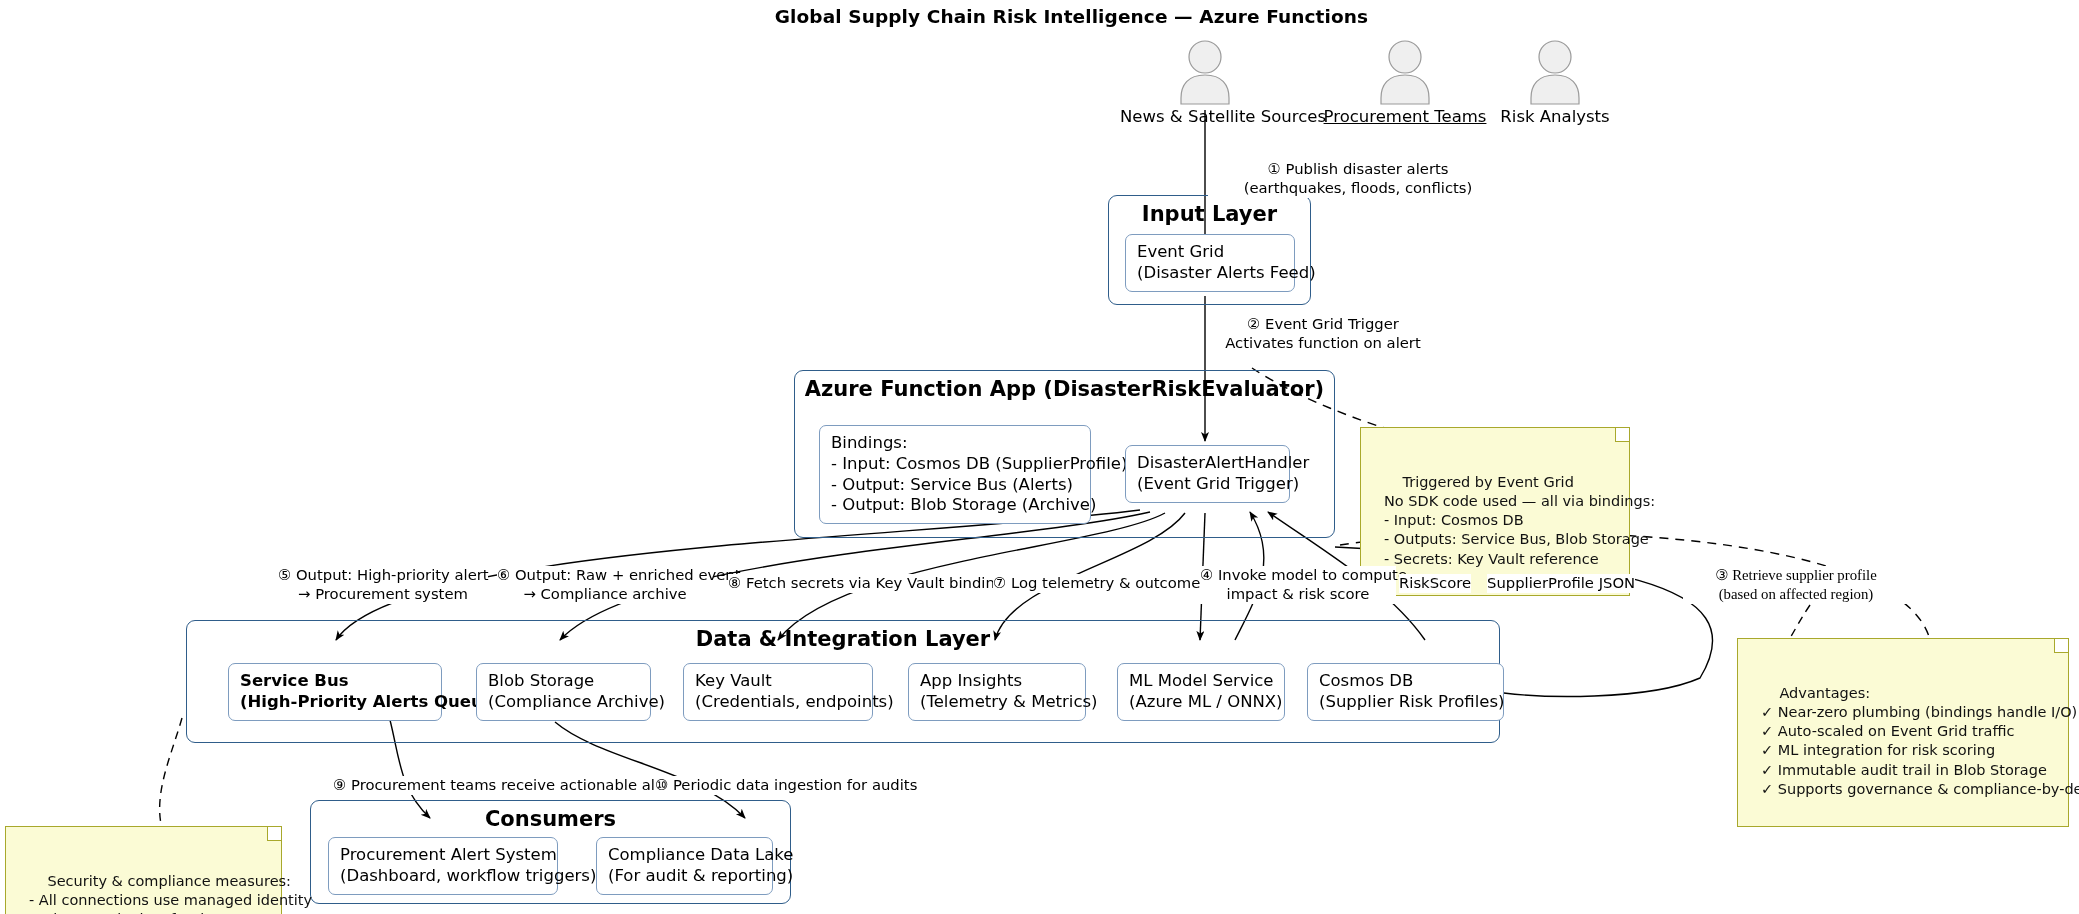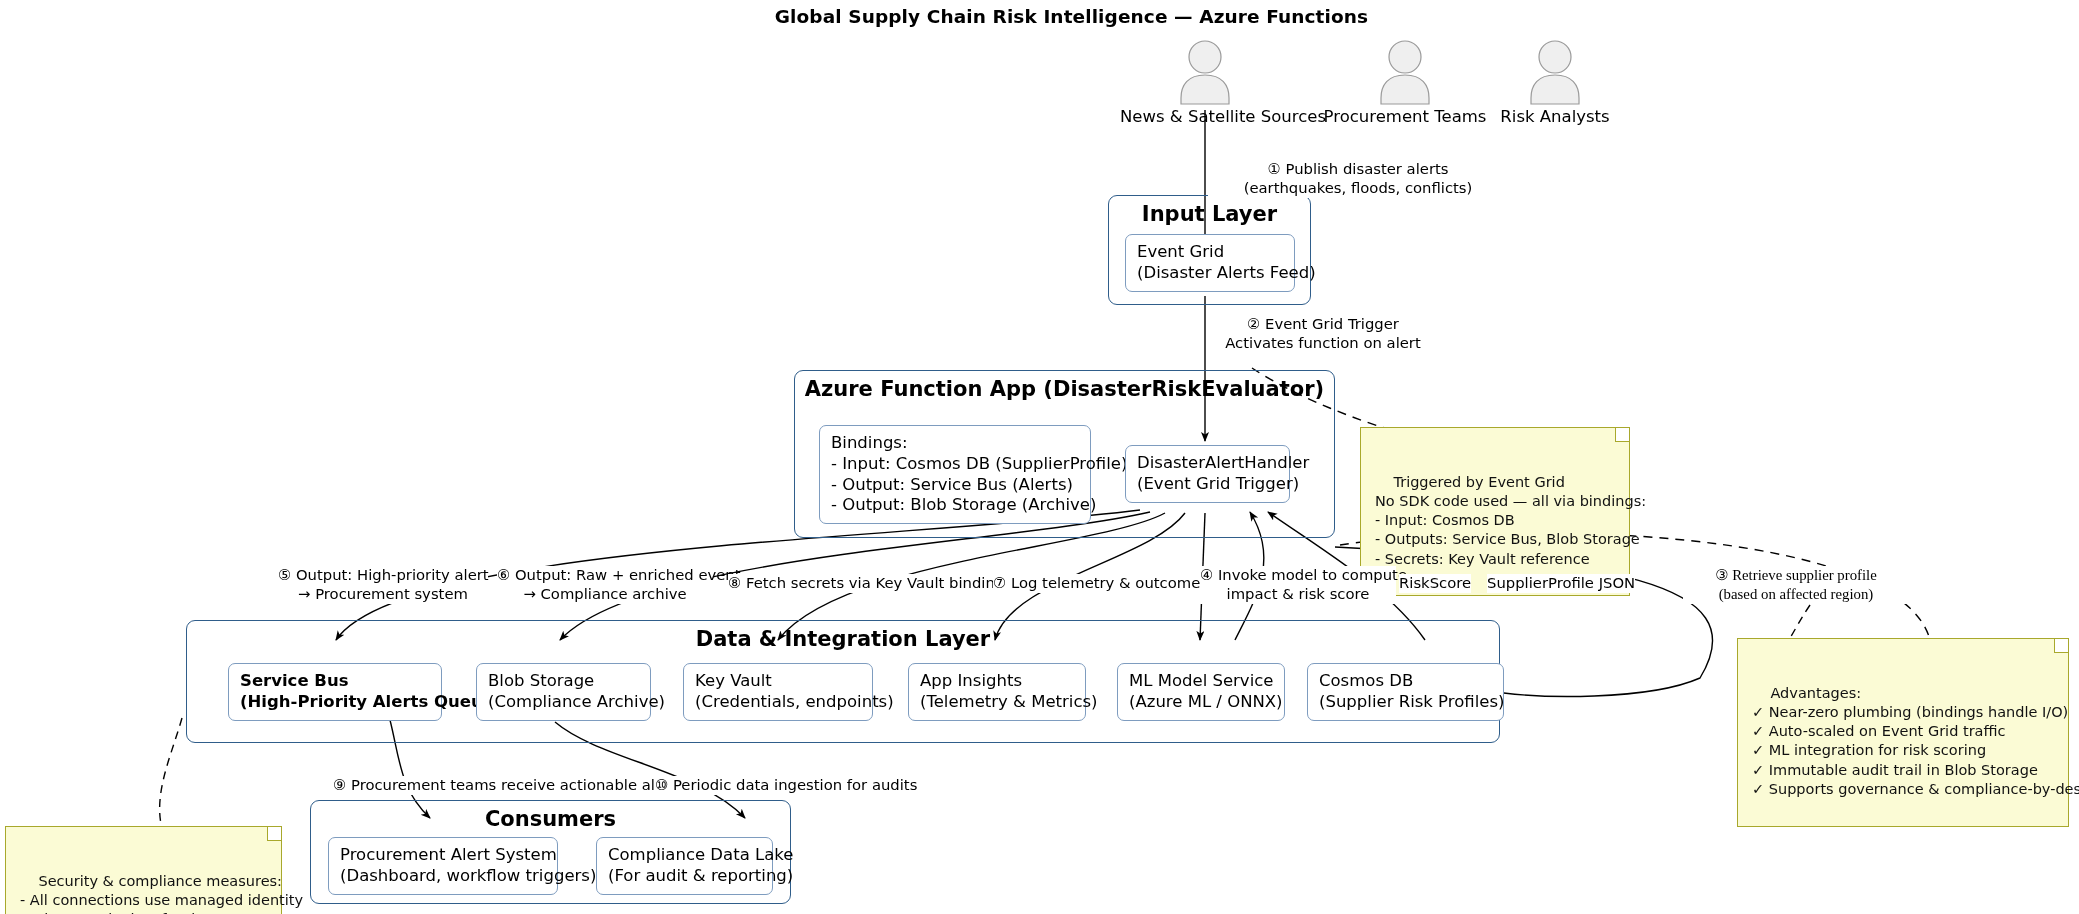--- a/index.html
+++ b/index.html
@@ -73,21 +73,21 @@
     line-height:1.26;
     white-space:pre;
   }
 
   
   .note{
     position:absolute;
     box-sizing:border-box;
     background:#fbfbd5;
     border:1px solid #a8a82c;
-    padding:6px 9px 7px 14px;
+    padding:6px 9px 7px 23px;
     font-size:14.5px;
     line-height:1.33;
     white-space:pre;
     color:#111;
   }
   .note .fold{
     position:absolute;
     top:0;right:0;
     width:13px;height:13px;
     background:#ffffff;
@@ -116,21 +116,21 @@
   <div class="abs actor" style="left:1120px;top:38px;">
     <span class="glyph">
       <svg width="70" height="68" viewBox="0 0 70 68">
         <circle cx="35" cy="19" r="16" fill="#efefef" stroke="#9a9a9a" stroke-width="1.2"></circle>
         <path d="M35 37 C18 37 11 47 11 60 L11 66 L59 66 L59 60 C59 47 52 37 35 37 Z" fill="#efefef" stroke="#9a9a9a" stroke-width="1.2"></path>
       </svg>
     </span>
     <span class="cap">News &amp; Satellite Sources</span>
   </div>
 
-  <div class="abs actor" style="left:1320px;top:38px;">
+  <div class="abs actor" style="left:1320px;top:38px;text-decoration:underline;">
     <span class="glyph">
       <svg width="70" height="68" viewBox="0 0 70 68">
         <circle cx="35" cy="19" r="16" fill="#efefef" stroke="#9a9a9a" stroke-width="1.2"></circle>
         <path d="M35 37 C18 37 11 47 11 60 L11 66 L59 66 L59 60 C59 47 52 37 35 37 Z" fill="#efefef" stroke="#9a9a9a" stroke-width="1.2"></path>
       </svg>
     </span>
     <span class="cap">Procurement Teams</span>
   </div>
 
   <div class="abs actor" style="left:1470px;top:38px;">

